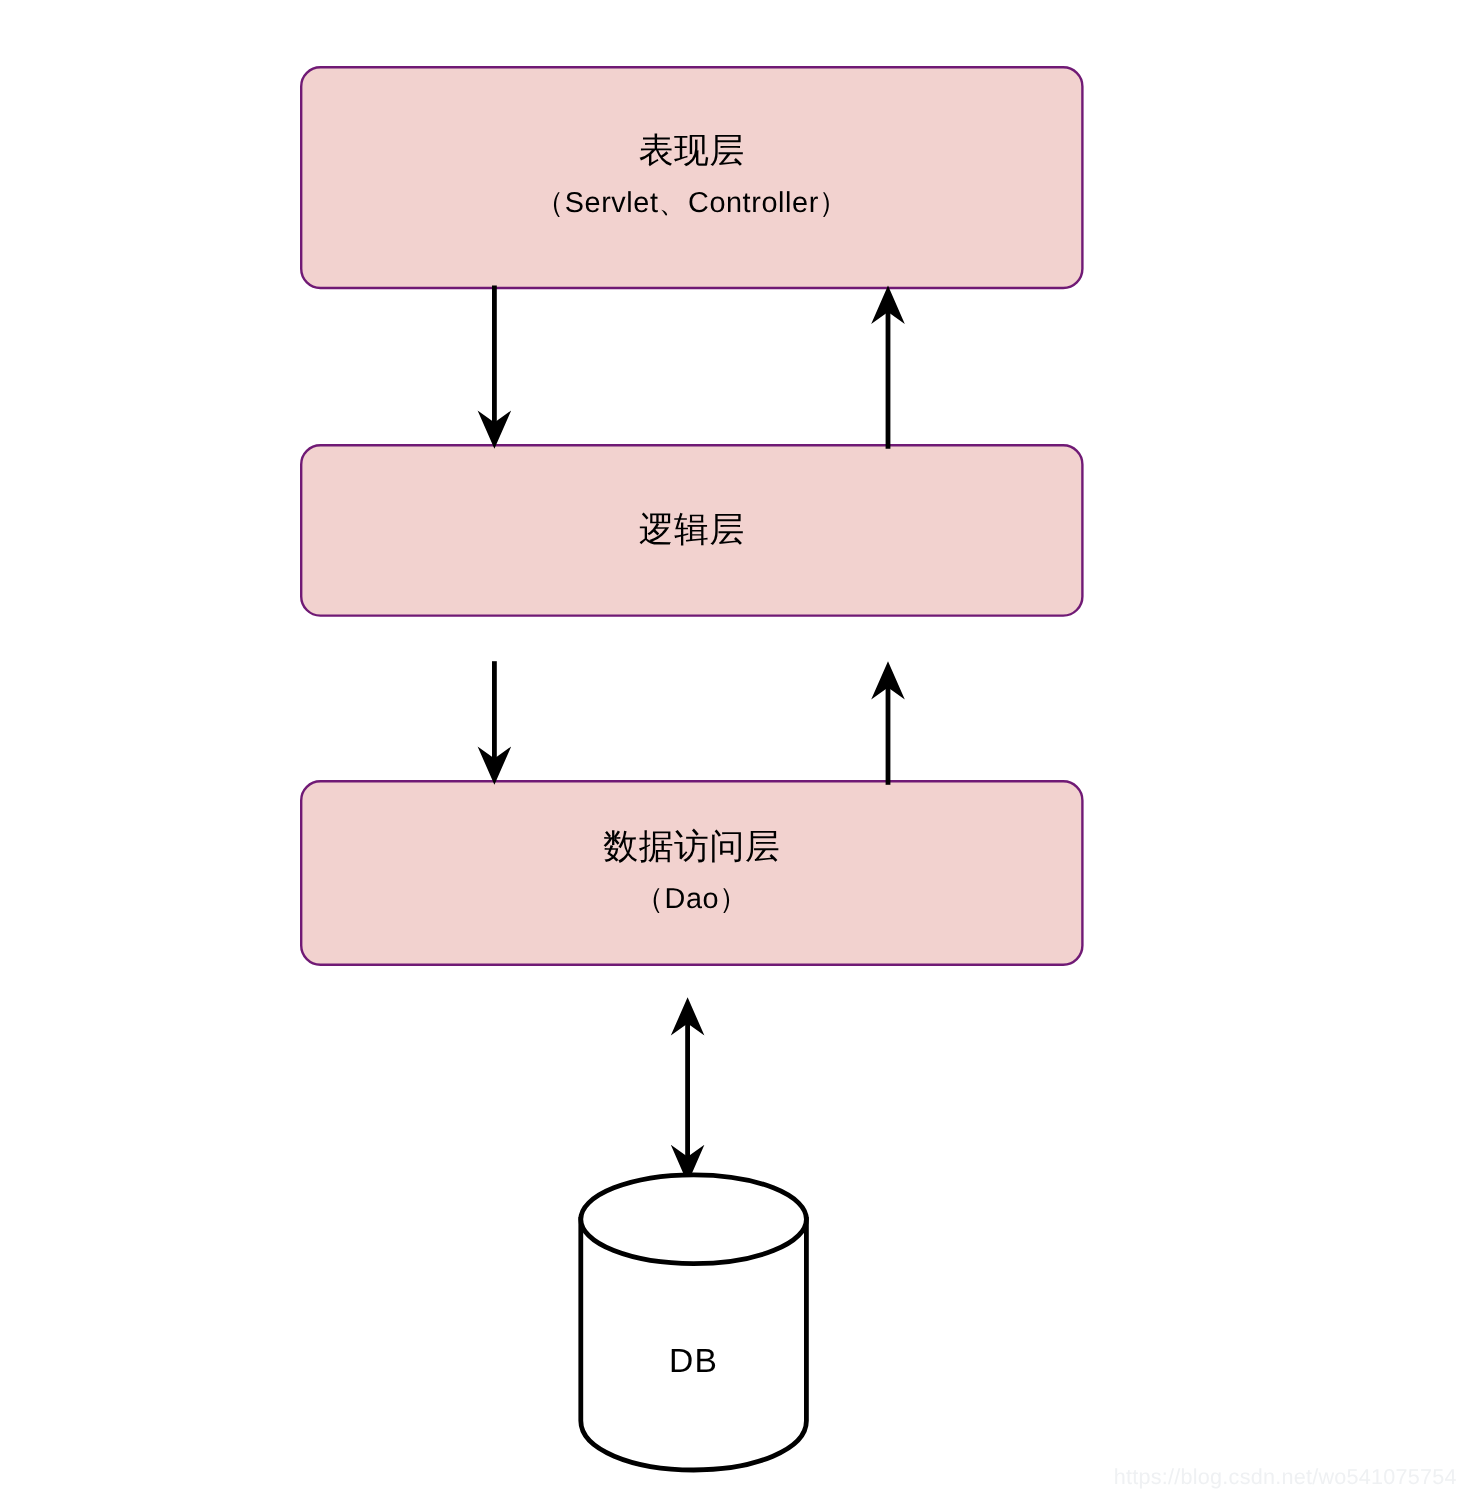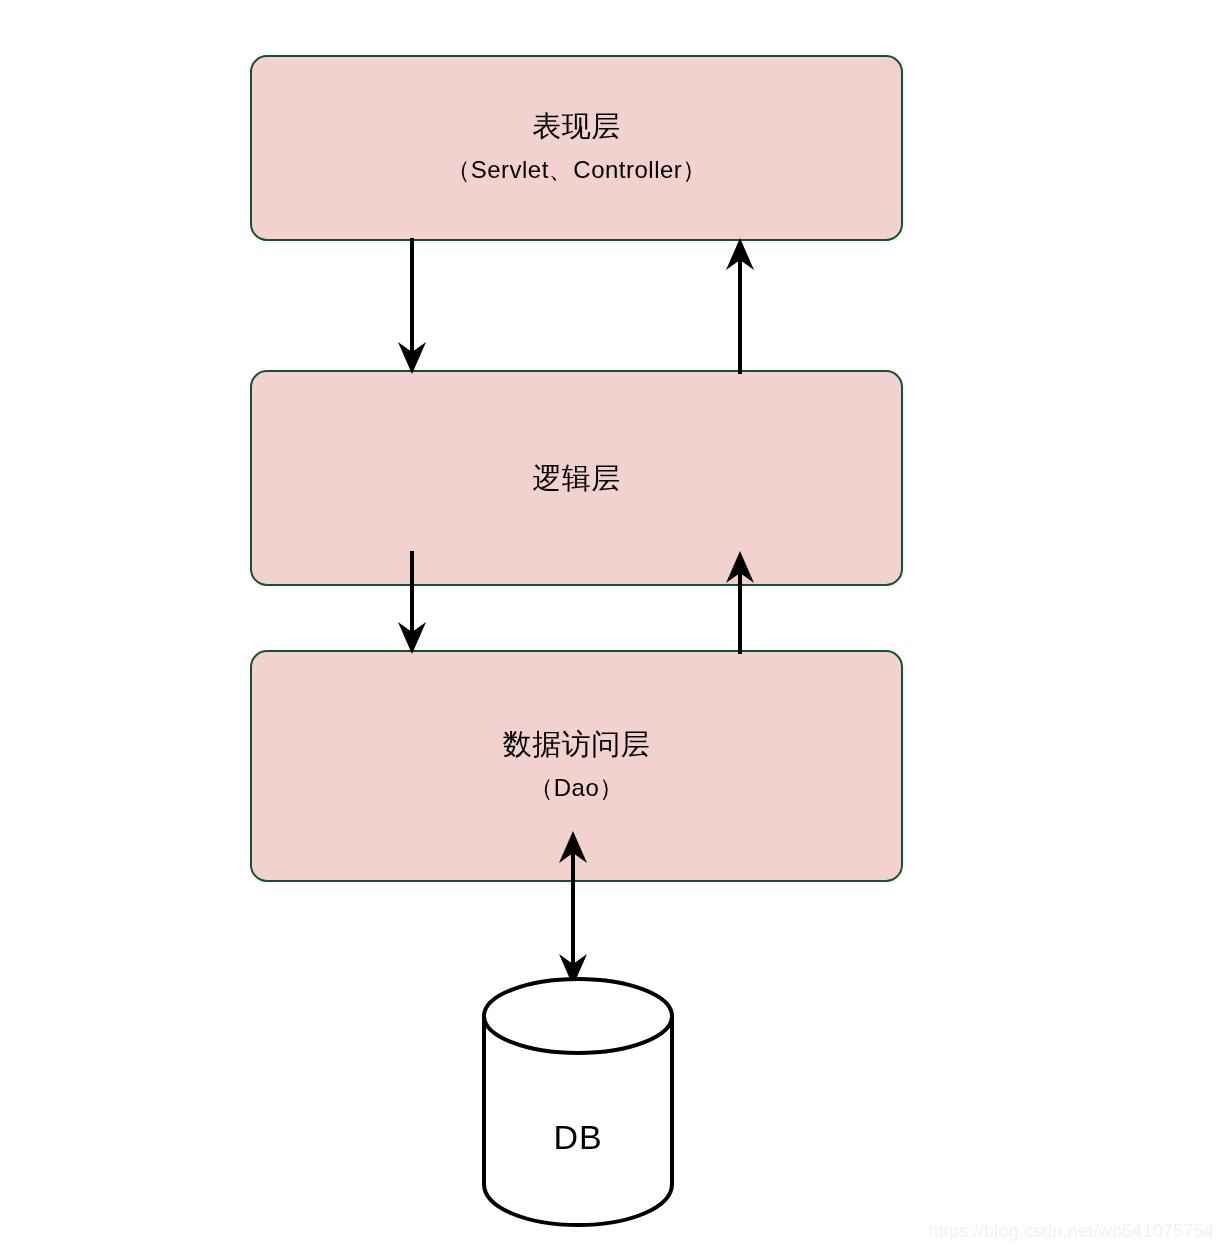--- a/index.html
+++ b/index.html
@@ -20,21 +20,21 @@
     left: 0;
     top: 0;
     width: 1218px;
     height: 1256px;
   }
 
   .layer-box {
     position: absolute;
     box-sizing: border-box;
     background: #f2d2cf;
-    border: 2px solid #14532d;
+    border: 2px solid #701a75;
     border-radius: 17px;
     display: flex;
     flex-direction: column;
     align-items: center;
     justify-content: center;
     color: #000000;
   }
   .layer-title {
     font-size: 29px;
     line-height: 44px;
@@ -42,22 +42,22 @@
     white-space: nowrap;
   }
   .layer-subtitle {
     font-size: 24px;
     line-height: 44px;
     letter-spacing: 0.5px;
     white-space: nowrap;
   }
 
   #box-presentation { left: 250px; top: 55px; width: 653px; height: 186px; }
-  #box-logic        { left: 250px; top: 370px; width: 653px; height: 216px; }
-  #box-dao          { left: 250px; top: 650px; width: 653px; height: 232px; }
+  #box-logic        { left: 250px; top: 370px; width: 653px; height: 144px; }
+  #box-dao          { left: 250px; top: 650px; width: 653px; height: 155px; }
 
   .arrow-svg {
     position: absolute;
     overflow: visible;
   }
 
   #arrow-pres-to-logic { left: 390px; top: 238px; width: 44px; height: 136px; }
   #arrow-logic-to-pres { left: 718px; top: 238px; width: 44px; height: 136px; }
   #arrow-logic-to-dao  { left: 390px; top: 551px; width: 44px; height: 103px; }
   #arrow-dao-to-logic  { left: 718px; top: 551px; width: 44px; height: 103px; }
@@ -69,21 +69,21 @@
     top: 976px;
     width: 194px;
     height: 252px;
   }
   #db-label {
     position: absolute;
     left: 481px;
     top: 1118px;
     width: 194px;
     text-align: center;
-    font-size: 34px;
+    font-size: 28px;
     color: #000000;
     letter-spacing: 1px;
   }
 
   #watermark {
     position: absolute;
     right: 4px;
     bottom: 14px;
     font-size: 18px;
     color: #eff1f3;

